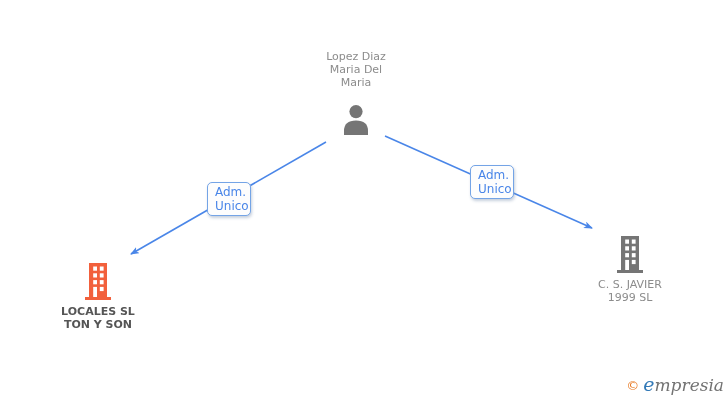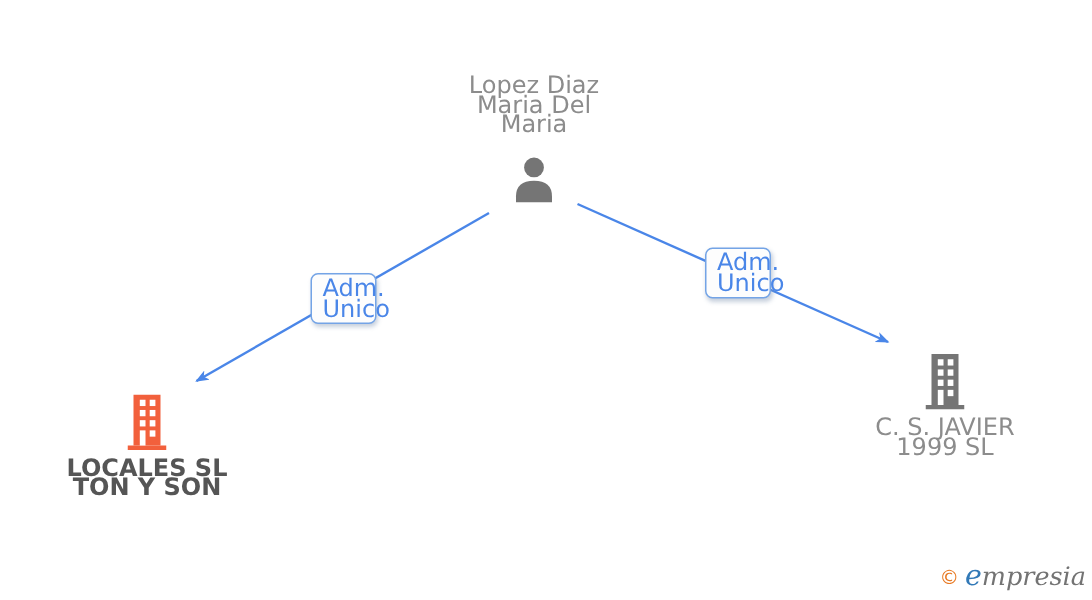--- a/index.html
+++ b/index.html
@@ -17,58 +17,58 @@
     width: 728px; height: 400px;
     pointer-events: none;
   }
   .node { position: absolute; text-align: center; }
 
   
   .person-name {
     position: absolute;
     left: 296px; top: 50px;
     width: 120px;
-    font-size: 16px;
+    font-size: 11px;
     line-height: 13px;
     color: #8c8c8c;
     text-align: center;
   }
   .person-icon-wrap {
     position: absolute;
     left: 341px; top: 104px;
     width: 30px; height: 31px;
   }
 
   
   .edge-label {
     position: absolute;
     box-sizing: border-box;
     width: 44px; height: 34px;
     background: #fdfdfd;
     border: 1px solid #74a4e6;
     border-radius: 5px;
     box-shadow: 1px 2px 3px rgba(130,150,180,0.45);
     padding: 2px 0 0 7px;
-    font-size: 16px;
+    font-size: 12px;
     line-height: 14px;
     color: #4a86e8;
     text-align: left;
     cursor: pointer;
   }
   .edge-label.left  { left: 207px; top: 182px; }
   .edge-label.right { left: 470px; top: 165px; }
 
   
   .company { width: 120px; cursor: pointer; }
   .company-left  { left: 38px;  top: 263px; }
   .company-right { left: 570px; top: 236px; }
   .company .icon { display: block; margin: 0 auto; }
   .company-name {
     margin-top: 5px;
-    font-size: 16px;
+    font-size: 11px;
     line-height: 13px;
   }
   .company-name.primary   { color: #555555; font-weight: bold; }
   .company-name.secondary { color: #8c8c8c; font-weight: normal; }
 
   
   .brand {
     position: absolute;
     right: 4px; bottom: 5px;
     white-space: nowrap;

